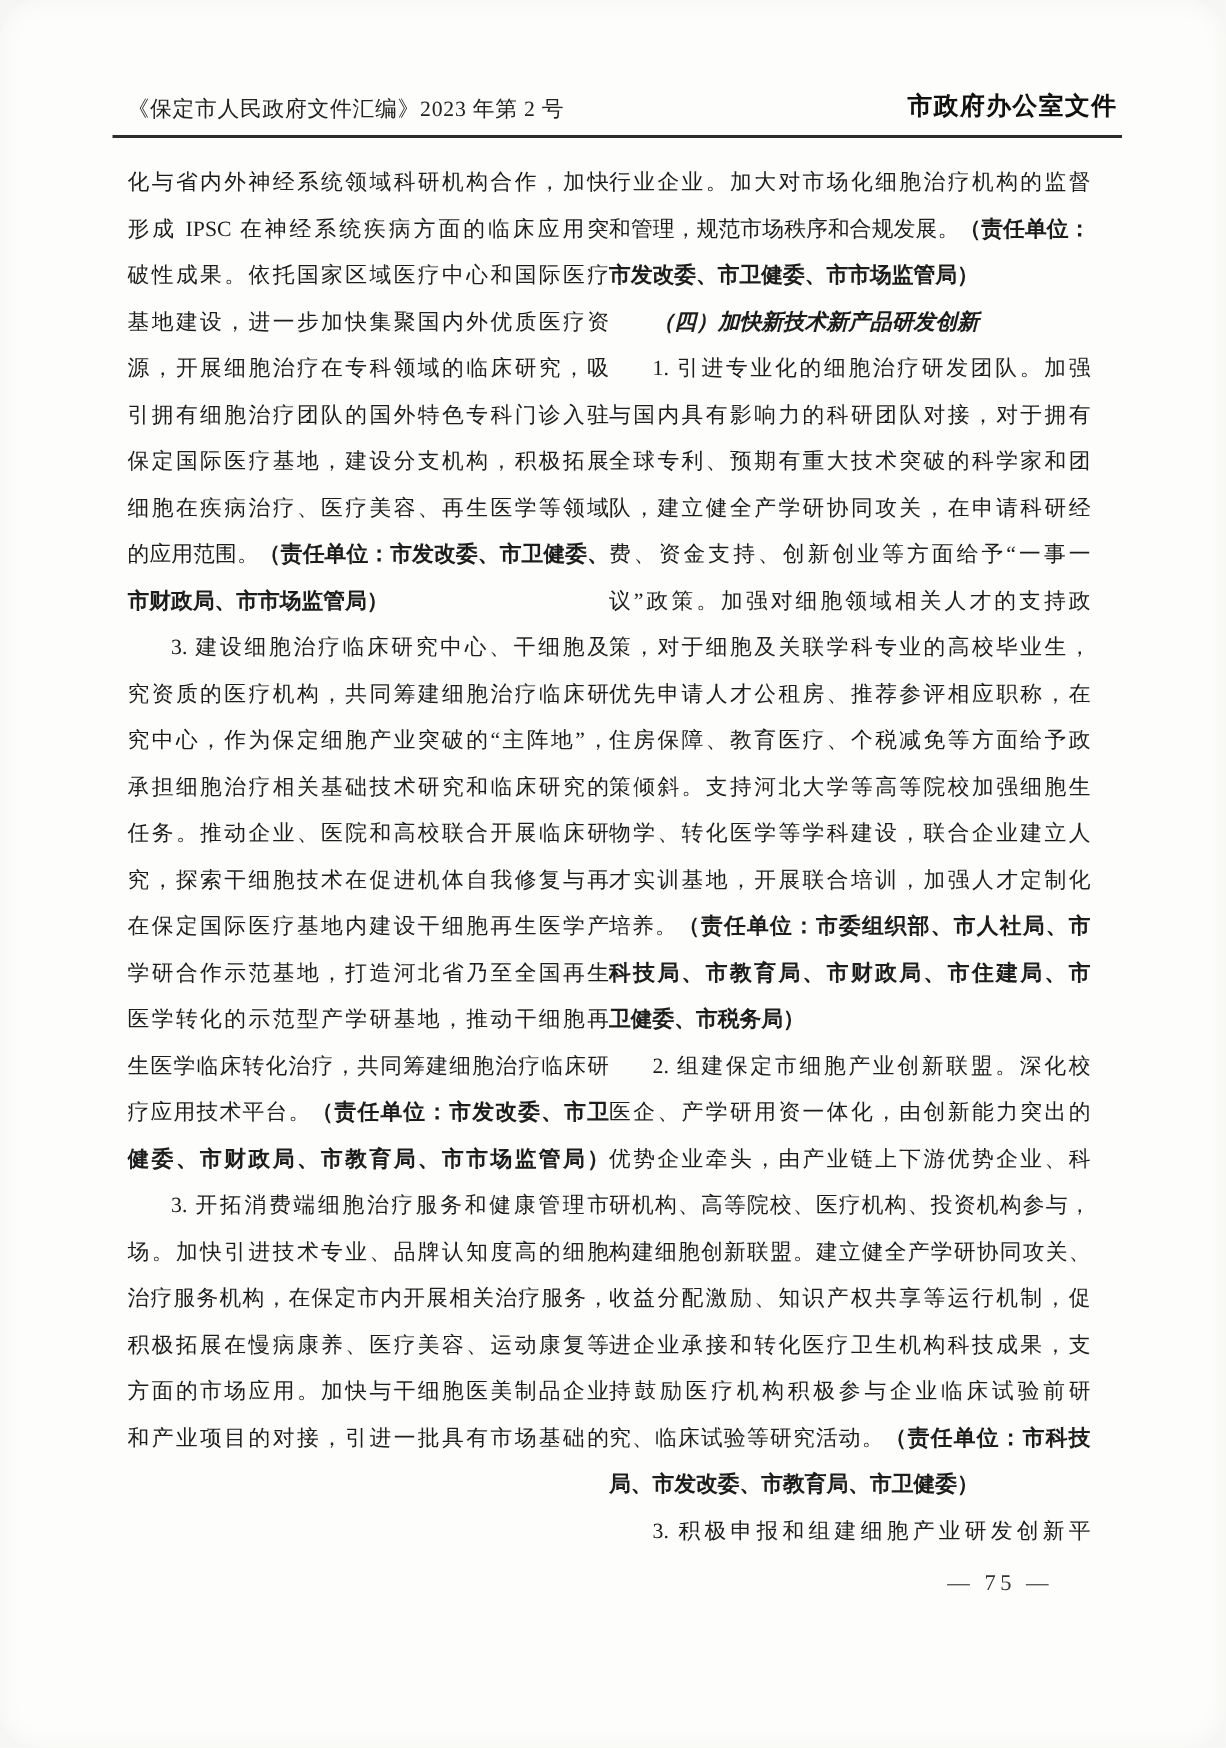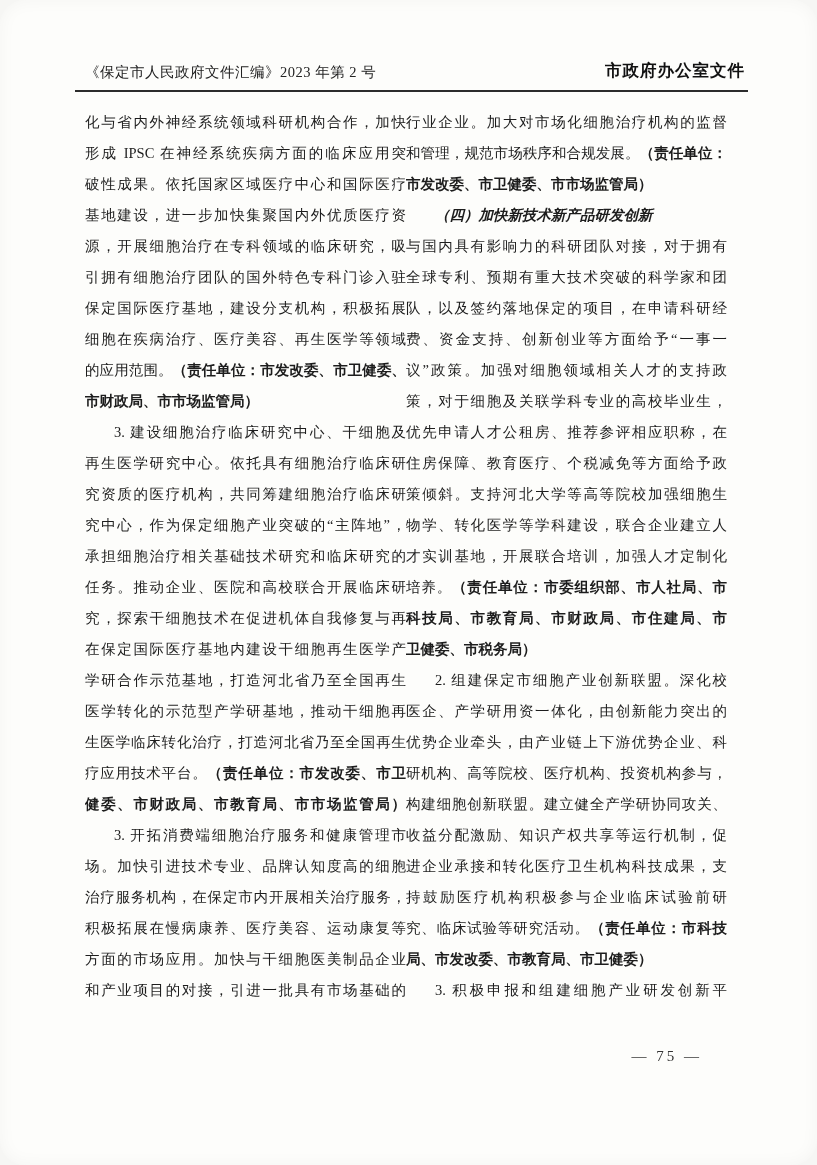--- a/index.html
+++ b/index.html
@@ -109,47 +109,47 @@
         <div class="line"><span class="s-n">形成 IPSC 在神经系统疾病方面的临床应用突</span></div>
         <div class="line"><span class="s-n">破性成果。依托国家区域医疗中心和国际医疗</span></div>
         <div class="line"><span class="s-n">基地建设，进一步加快集聚国内外优质医疗资</span></div>
         <div class="line"><span class="s-n">源，开展细胞治疗在专科领域的临床研究，吸</span></div>
         <div class="line"><span class="s-n">引拥有细胞治疗团队的国外特色专科门诊入驻</span></div>
         <div class="line"><span class="s-n">保定国际医疗基地，建设分支机构，积极拓展</span></div>
         <div class="line"><span class="s-n">细胞在疾病治疗、医疗美容、再生医学等领域</span></div>
         <div class="line"><span class="s-n">的应用范围。</span><span class="s-b">（责任单位：市发改委、市卫健委、</span></div>
         <div class="line short"><span class="s-b">市财政局、市市场监管局）</span></div>
         <div class="line ind"><span class="s-n">3. 建设细胞治疗临床研究中心、干细胞及</span></div>
-        <div class="line"><span class="s-n">再生医学研究中心。依托具有细胞治疗临床研</span></div>
         <div class="line"><span class="s-n">究资质的医疗机构，共同筹建细胞治疗临床研</span></div>
         <div class="line"><span class="s-n">究中心，作为保定细胞产业突破的“主阵地”，</span></div>
         <div class="line"><span class="s-n">承担细胞治疗相关基础技术研究和临床研究的</span></div>
         <div class="line"><span class="s-n">任务。推动企业、医院和高校联合开展临床研</span></div>
         <div class="line"><span class="s-n">究，探索干细胞技术在促进机体自我修复与再</span></div>
         <div class="line"><span class="s-n">在保定国际医疗基地内建设干细胞再生医学产</span></div>
         <div class="line"><span class="s-n">学研合作示范基地，打造河北省乃至全国再生</span></div>
         <div class="line"><span class="s-n">医学转化的示范型产学研基地，推动干细胞再</span></div>
-        <div class="line"><span class="s-n">生医学临床转化治疗，打造河北省乃至全国再生</span></div>
+        <div class="line"><span class="s-n">生医学临床转化治疗，共同筹建细胞治疗临床研</span></div>
         <div class="line"><span class="s-n">疗应用技术平台。</span><span class="s-b">（责任单位：市发改委、市卫</span></div>
         <div class="line"><span class="s-b">健委、市财政局、市教育局、市市场监管局）</span></div>
         <div class="line ind"><span class="s-n">3. 开拓消费端细胞治疗服务和健康管理市</span></div>
         <div class="line"><span class="s-n">场。加快引进技术专业、品牌认知度高的细胞</span></div>
         <div class="line"><span class="s-n">治疗服务机构，在保定市内开展相关治疗服务，</span></div>
         <div class="line"><span class="s-n">积极拓展在慢病康养、医疗美容、运动康复等</span></div>
         <div class="line"><span class="s-n">方面的市场应用。加快与干细胞医美制品企业</span></div>
         <div class="line"><span class="s-n">和产业项目的对接，引进一批具有市场基础的</span></div>
       </div>
     <div class="col" id="col-right">
         <div class="line"><span class="s-n">行业企业。加大对市场化细胞治疗机构的监督</span></div>
         <div class="line"><span class="s-n">和管理，规范市场秩序和合规发展。</span><span class="s-b">（责任单位：</span></div>
         <div class="line short"><span class="s-b">市发改委、市卫健委、市市场监管局）</span></div>
         <div class="line ind short"><span class="s-k">（四）加快新技术新产品研发创新</span></div>
+        <div class="line ind"><span class="s-n">1. 引进专业化的细胞治疗研发团队。加强</span></div>
         <div class="line"><span class="s-n">与国内具有影响力的科研团队对接，对于拥有</span></div>
         <div class="line"><span class="s-n">全球专利、预期有重大技术突破的科学家和团</span></div>
-        <div class="line"><span class="s-n">队，以及签约落地保定的项目，在申请科研经</span></div>
+        <div class="line"><span class="s-n">队，建立健全产学研协同攻关，在申请科研经</span></div>
         <div class="line"><span class="s-n">费、资金支持、创新创业等方面给予“一事一</span></div>
         <div class="line"><span class="s-n">议”政策。加强对细胞领域相关人才的支持政</span></div>
         <div class="line"><span class="s-n">策，对于细胞及关联学科专业的高校毕业生，</span></div>
         <div class="line"><span class="s-n">优先申请人才公租房、推荐参评相应职称，在</span></div>
         <div class="line"><span class="s-n">住房保障、教育医疗、个税减免等方面给予政</span></div>
         <div class="line"><span class="s-n">策倾斜。支持河北大学等高等院校加强细胞生</span></div>
         <div class="line"><span class="s-n">物学、转化医学等学科建设，联合企业建立人</span></div>
         <div class="line"><span class="s-n">才实训基地，开展联合培训，加强人才定制化</span></div>
         <div class="line"><span class="s-n">培养。</span><span class="s-b">（责任单位：市委组织部、市人社局、市</span></div>
         <div class="line"><span class="s-b">科技局、市教育局、市财政局、市住建局、市</span></div>

